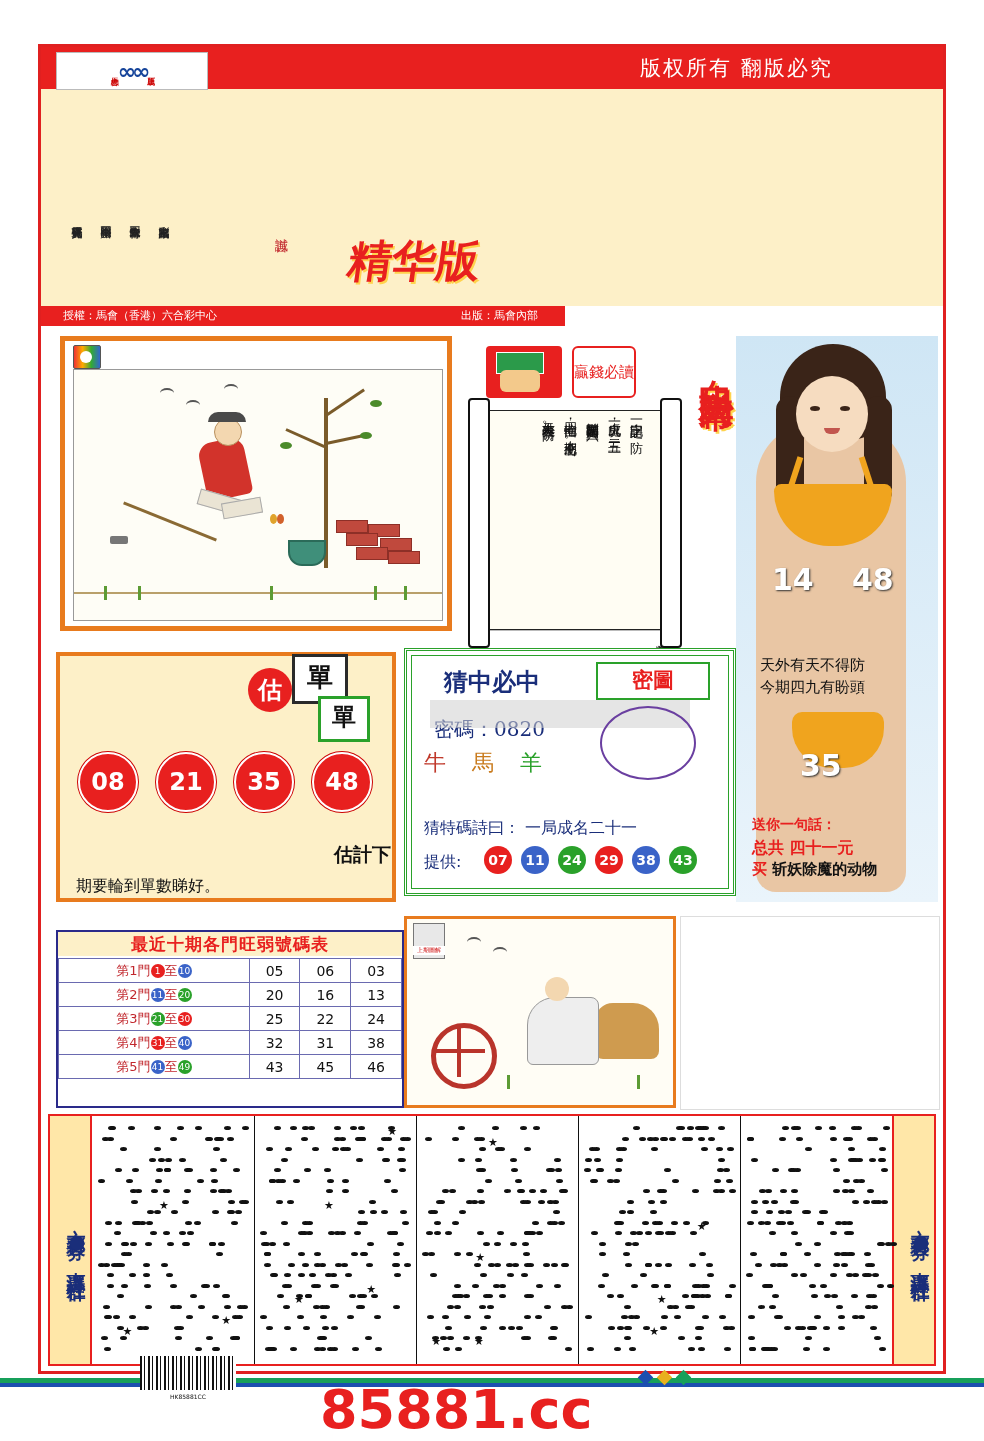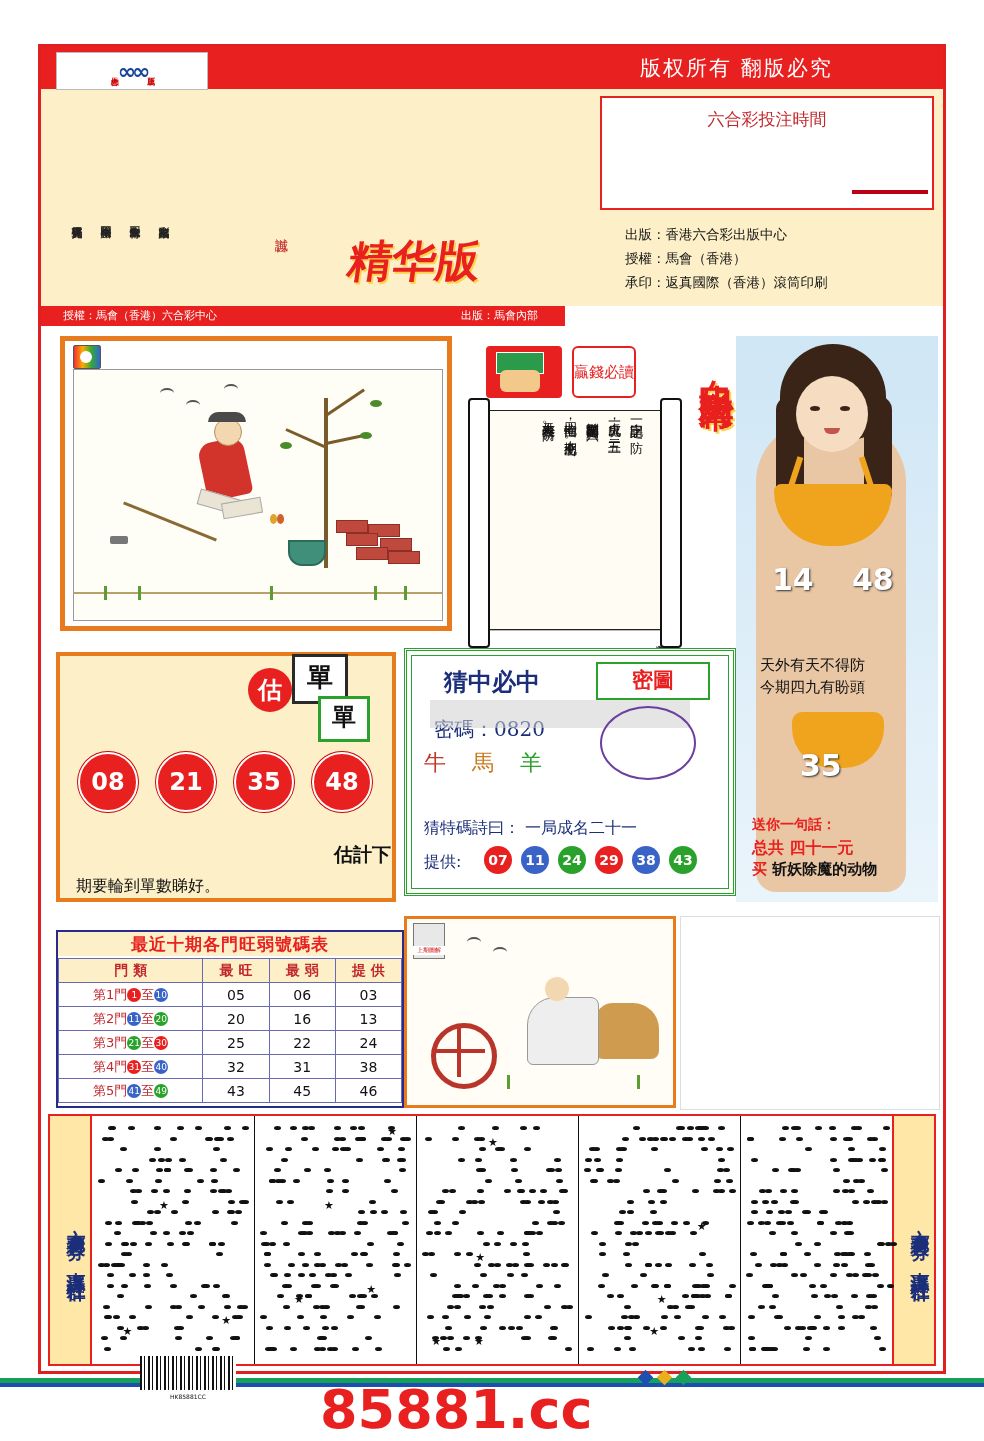--- a/index.html
+++ b/index.html
@@ -300,30 +300,21 @@
   <div class="mast-redbar"></div>
 
   <div class="logo-box">
     <span class="logo-side">馬會標志</span>
     <span class="logo-chain">∞∞</span>
     <span class="logo-side">原裝正版</span>
   </div>
 
   <div class="copyright">版权所有 翻版必究</div>
 
-  <div class="time-box">
-    <div class="time-title">六合彩投注時間</div>
-    <div class="time-underline"></div>
-  </div>
-
-  <div class="pub-lines">
-    <div>出版：香港六合彩出版中心</div>
-    <div>授權：馬會（香港）</div>
-    <div>承印：返真國際（香港）滾筒印刷</div>
-  </div>
+
 
   <div class="subtitle">精华版</div>
 
   <div class="vcols">
     <div class="vcol">珠光寶氣尋靈碼</div>
     <div class="vcol">賭根剛去頭不回</div>
     <div class="vcol">因會至背飽米炊</div>
     <div class="vcol">六彩賭出福萬家</div>
   </div>
   <div class="chengyan">誠言</div>
@@ -459,26 +450,20 @@
     <div class="pball" style="background:#2aa12a">24</div>
     <div class="pball" style="background:#e8201f">29</div>
     <div class="pball" style="background:#3a63c8">38</div>
     <div class="pball" style="background:#2aa12a">43</div>
   </div>
 
   <div class="tablebox"></div>
   <div class="tbl-title">最近十期各門旺弱號碼表</div>
   <table class="m">
     <tbody>
-        <tr>
-      <th>門 類</th>
-      <th>最 旺</th>
-      <th>最 弱</th>
-      <th>提 供</th>
-    </tr>
     <tr>
       <td><span>第1門</span><span class="minb" style="background:#e8201f">1</span>至<span class="minb" style="background:#3a63c8">10</span></td>
       <td class="num">05</td>
       <td class="num">06</td>
       <td class="num">03</td>
     </tr>
     <tr>
       <td><span>第2門</span><span class="minb" style="background:#3a63c8">11</span>至<span class="minb" style="background:#2aa12a">20</span></td>
       <td class="num">20</td>
       <td class="num">16</td>

